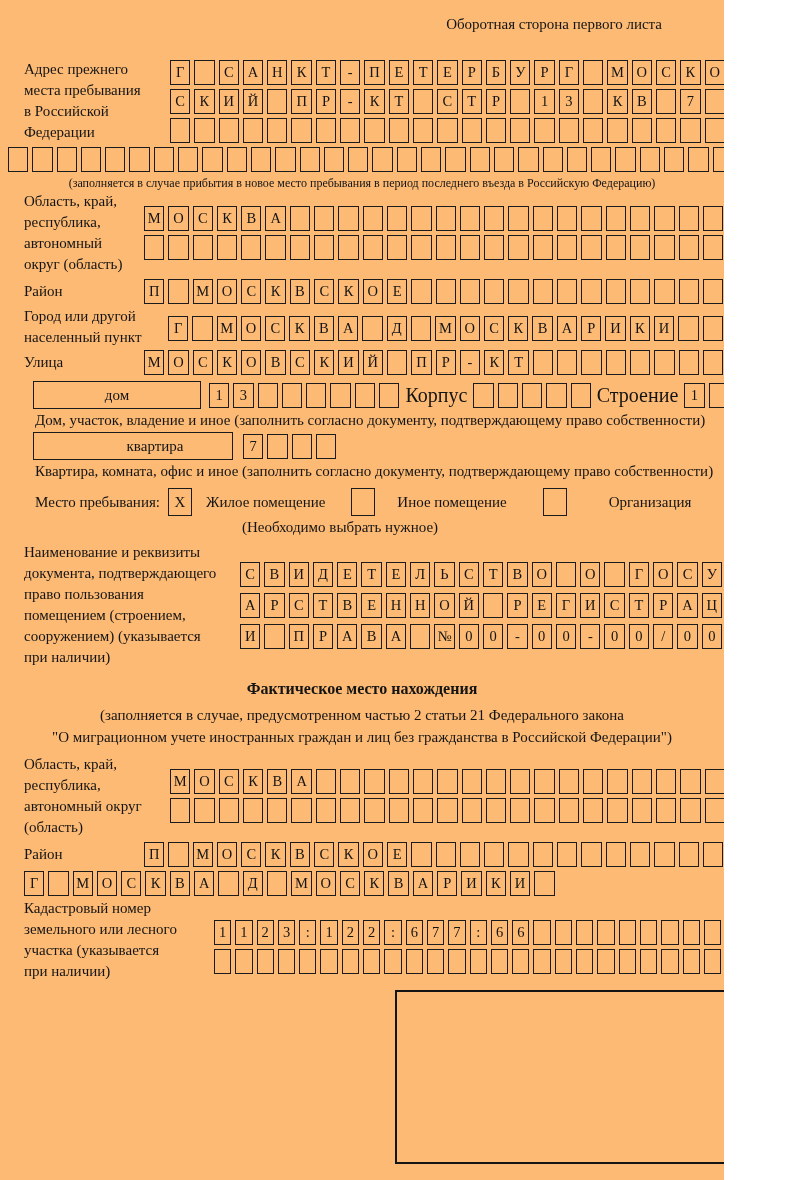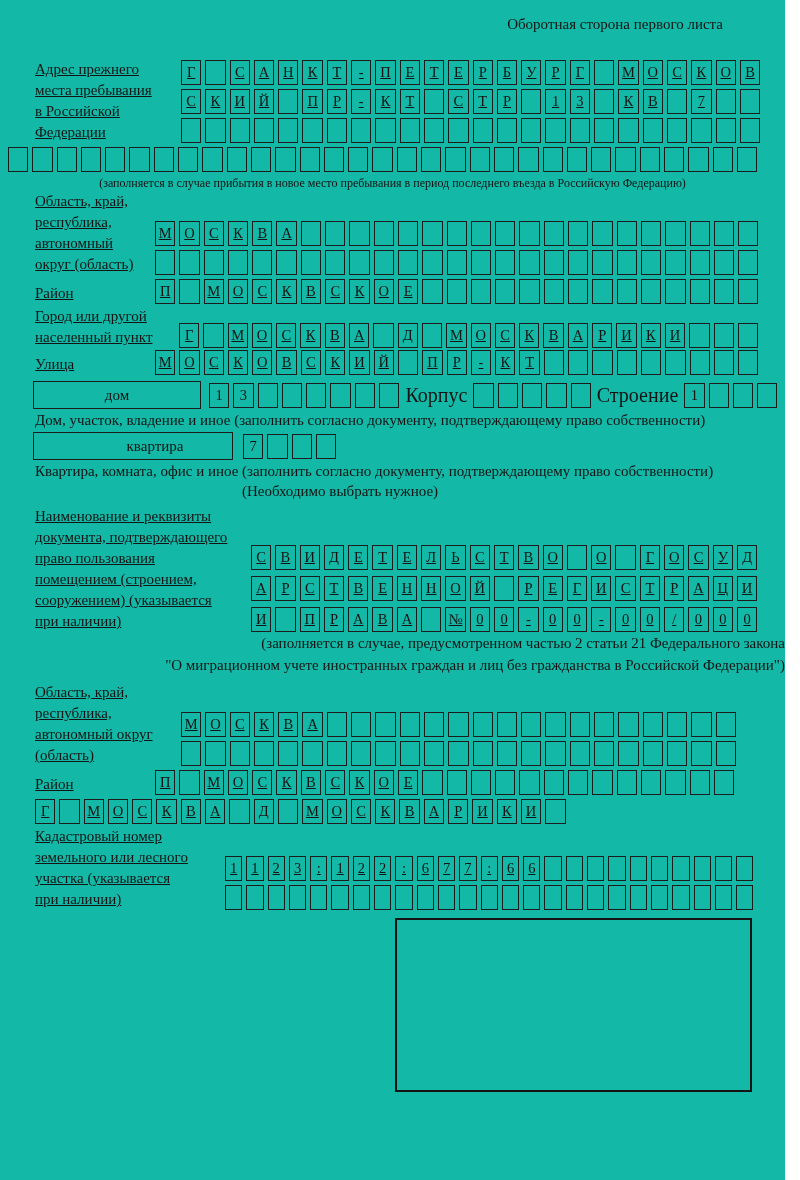--- a/index.html
+++ b/index.html
@@ -1,23 +1,23 @@
 <!DOCTYPE html>
 <html><head>
 <meta charset="utf-8">
 <style>
   html,body{margin:0;padding:0;background:#fff;}
   .page{
-    width:785px;height:1180px;background:#14b8a6;color:#141414;
+    width:724px;height:1180px;background:#fdba74;color:#141414;
     font-family:"Liberation Serif","DejaVu Serif",serif;font-size:15px;
     position:relative;overflow:hidden;
   }
   .corner{ text-align:right; padding:16px 62px 0 0; font-size:15px; }
 
-  .block{ display:flex; align-items:flex-end; padding-left:35px;text-decoration:underline; }
+  .block{ display:flex; align-items:center; padding-left:24px; }
   .label{ font-size:15px; line-height:21px; white-space:pre-line; flex:none; }
   .rows{ display:flex; flex-direction:column; gap:4px; }
   .cells{ display:flex; gap:4px; }
   .cell{
     box-sizing:border-box; flex:none; width:20.3px; height:25px;
     border:1.6px solid #1c1c1c; display:flex; align-items:center; justify-content:center;
     font-size:14.5px; line-height:1;
   }
   .cells-sm .cell{ width:17.3px; }
 
@@ -26,21 +26,21 @@
   .w-gorod2{width:144px}
   .w-doc{width:216px}
   .w-factob{width:146px}
   .w-factgorod{width:195px}
   .w-kad{width:190px}
 
   .row4{ padding-left:8px; margin-top:4px; }
   .note-center{ text-align:center; font-size:12px; margin-top:4px; }
   .h2{ text-align:center; font-weight:bold; font-size:16px; margin:6px 0 8px 0; }
   .fact-title{ text-align:center; font-weight:bold; font-size:16px; margin:12px 0 6px 0; }
-  .fact-note{ text-align:right; white-space:pre-line; font-size:15px; line-height:22px; margin-bottom:6px; }
+  .fact-note{ text-align:center; white-space:pre-line; font-size:15px; line-height:22px; margin-bottom:6px; }
 
   .mt2{margin-top:2px}.mt4{margin-top:4px}.mt6{margin-top:6px}
 
   .inline-row{ display:flex; align-items:center; margin-left:33px; }
   .label-box{
     box-sizing:border-box; border:1.7px solid #1c1c1c; height:28px; flex:none;
     display:flex; align-items:center; justify-content:center; font-size:15px;text-align:center;
   }
   .dom-box{ width:168px; margin-right:8px; }
   .kv-box{ width:200px; margin-right:10px;padding-left:44px; }
@@ -378,20 +378,29 @@
     <div class="label-box kv-box">квартира</div>
     <div class="cells">
         <span class="cell">7</span>
         <span class="cell"></span>
         <span class="cell"></span>
         <span class="cell"></span>
       </div>
   </div>
   <div class="side-note">Квартира, комната, офис и иное (заполнить согласно документу, подтверждающему право собственности)</div>
 
+  <div class="mesto-row">
+    <span>Место пребывания:</span>
+    <span class="checkbox" style="margin-left:8px;">X</span>
+    <span style="margin-left:14px;">Жилое помещение</span>
+    <span class="checkbox" style="margin-left:26px;"></span>
+    <span style="margin-left:22px;">Иное помещение</span>
+    <span class="checkbox" style="margin-left:36px;"></span>
+    <span style="margin-left:42px;">Организация</span>
+  </div>
   <div class="mesto-note">(Необходимо выбрать нужное)</div>
 
   <div class="block mt6">
     <div class="label w-doc">Наименование и реквизиты
 документа, подтверждающего
 право пользования
 помещением (строением,
 сооружением) (указывается
 при наличии)</div>
     <div class="rows" style="gap:6px;">
@@ -460,20 +469,21 @@
           <span class="cell">0</span>
           <span class="cell">0</span>
           <span class="cell">/</span>
           <span class="cell">0</span>
           <span class="cell">0</span>
           <span class="cell">0</span>
         </div>
     </div>
   </div>
 
+  <div class="fact-title">Фактическое место нахождения</div>
   <div class="fact-note">(заполняется в случае, предусмотренном частью 2 статьи 21 Федерального закона
 "О миграционном учете иностранных граждан и лиц без гражданства в Российской Федерации")</div>
 
   <div class="block">
     <div class="label w-factob">Область, край,
 республика,
 автономный округ
 (область)</div>
     <div class="rows">
       <div class="cells">

